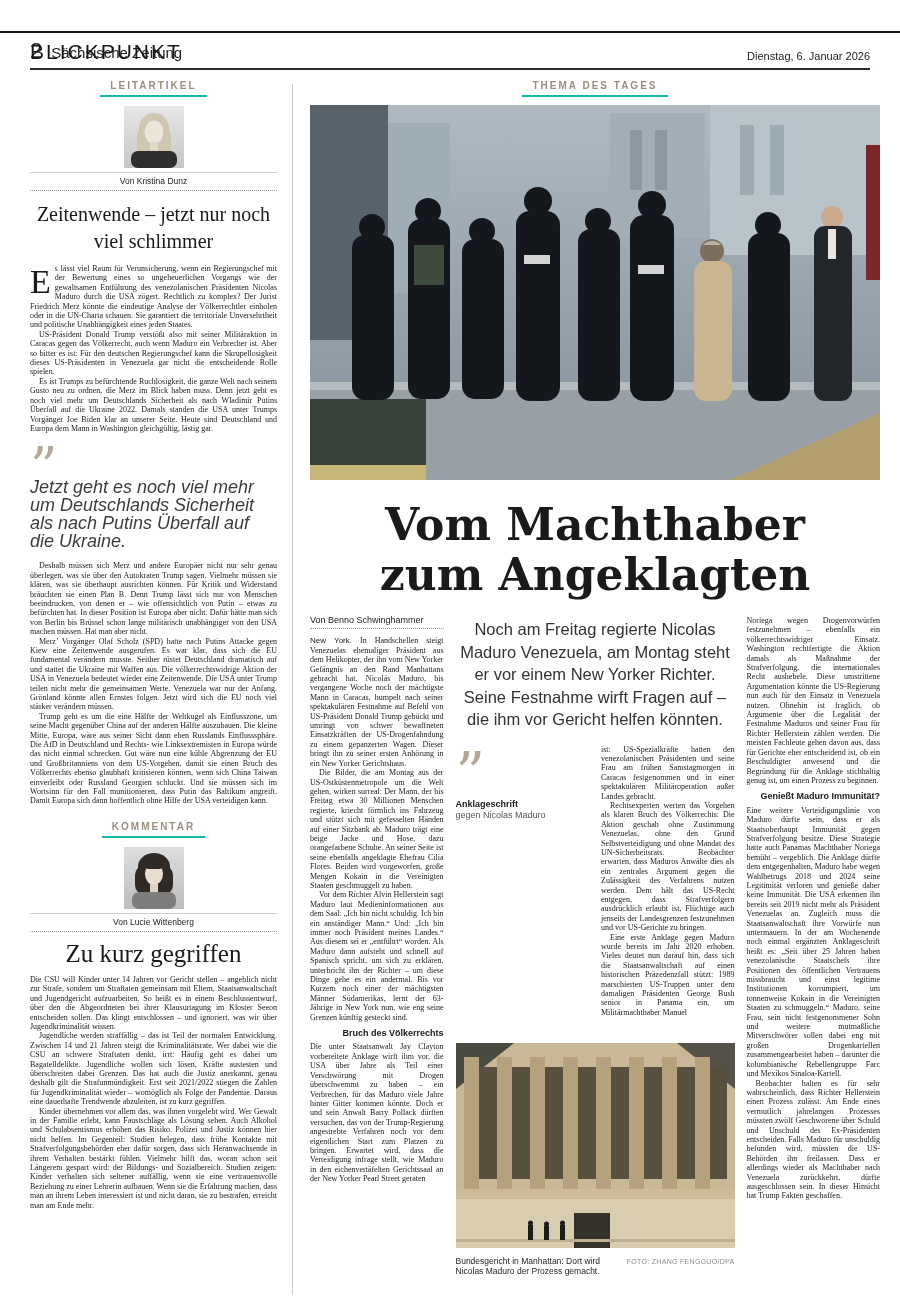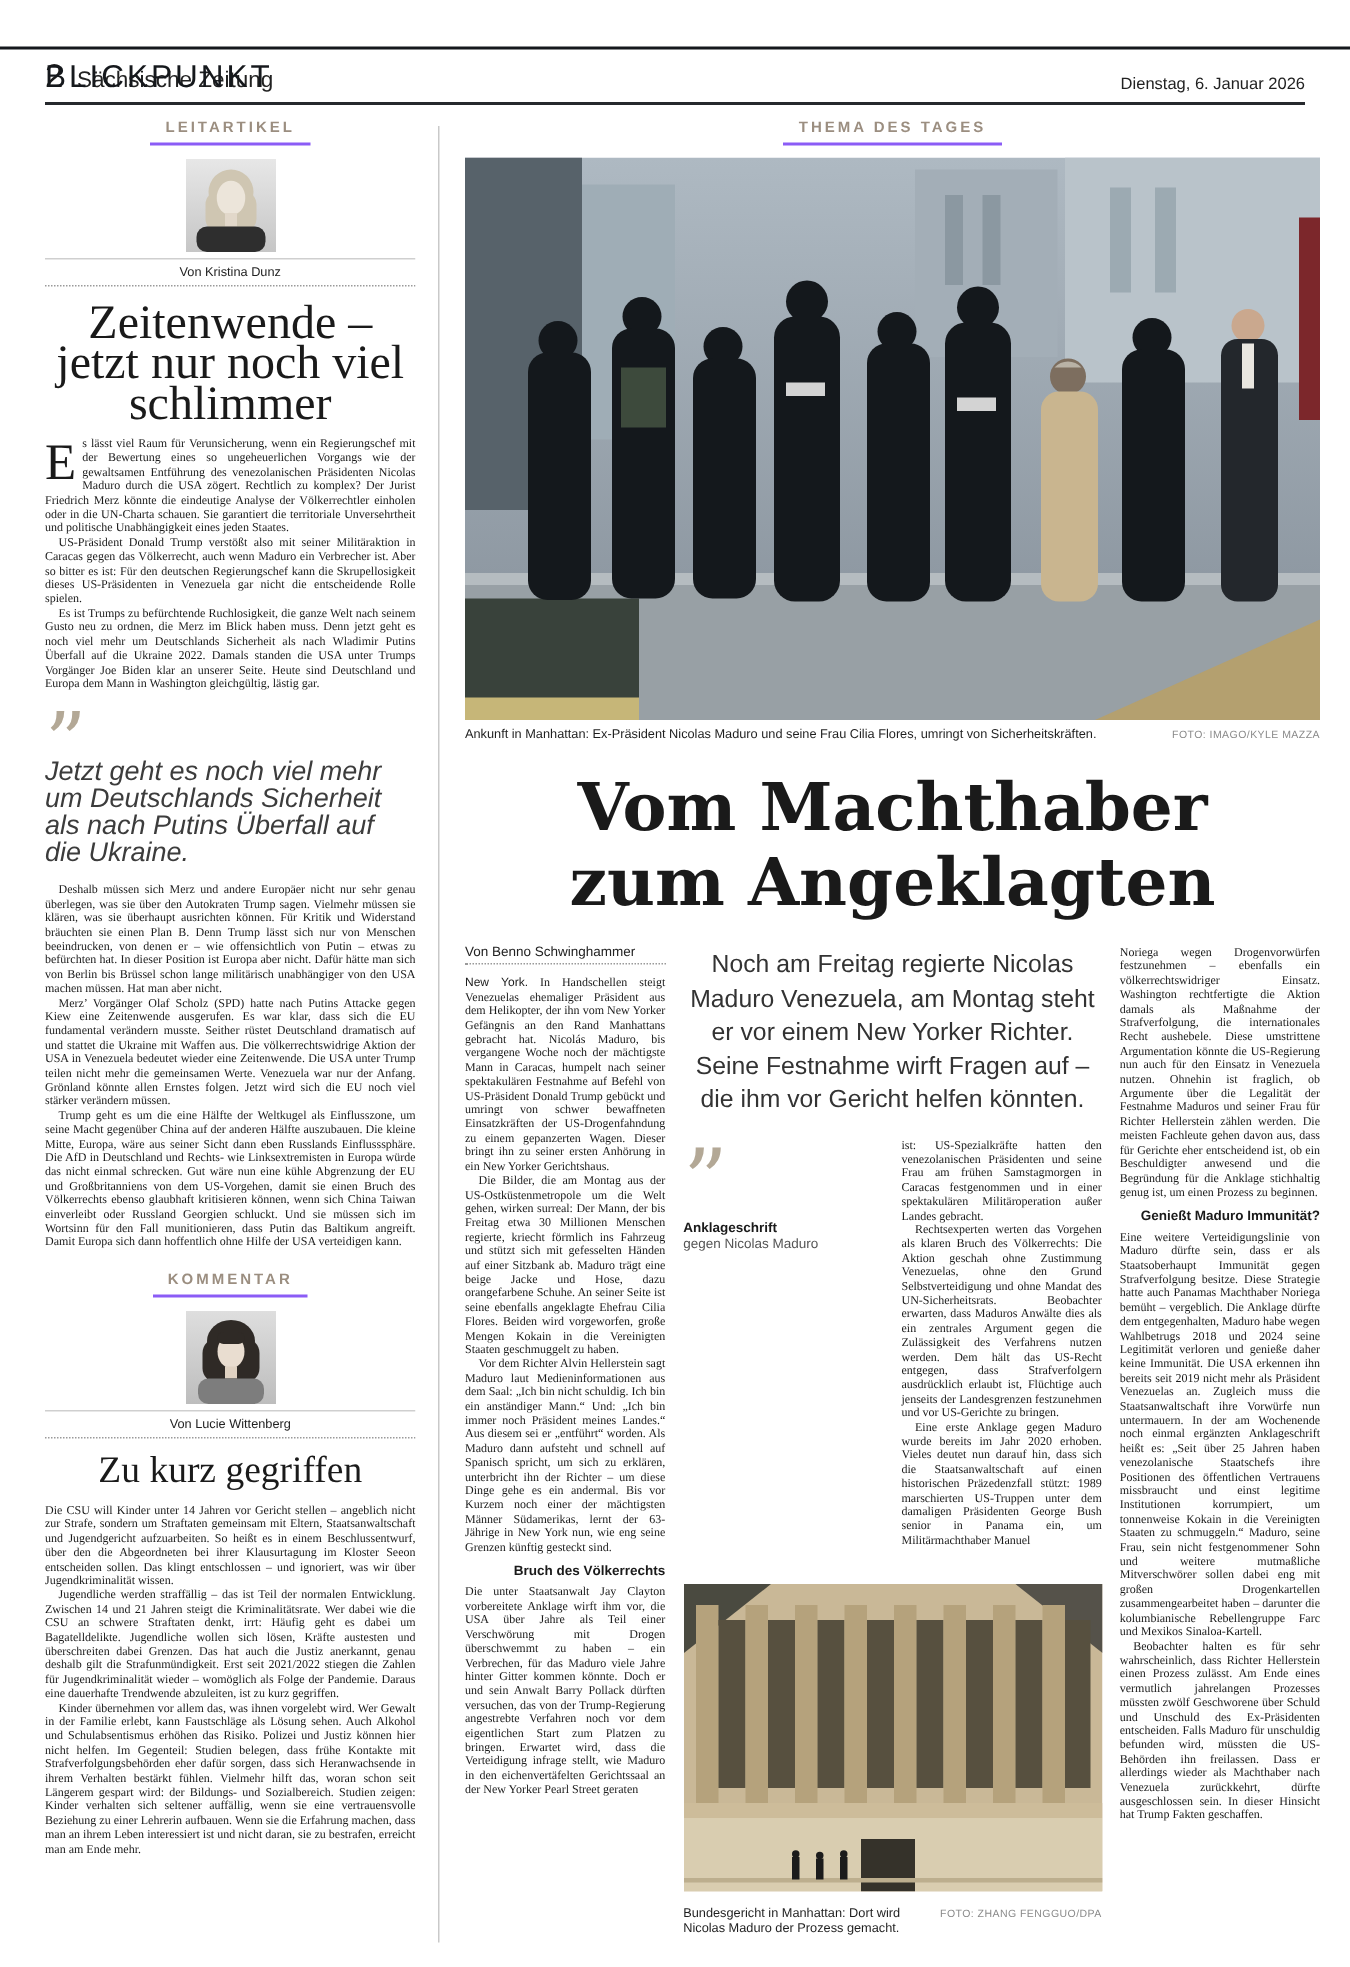--- a/index.html
+++ b/index.html
@@ -12,28 +12,28 @@
   .pagenum{font-family:"Liberation Sans",sans-serif;font-size:22px;font-weight:400;}
   .papername{font-family:"Liberation Sans",sans-serif;font-size:15px;color:#222;}
   .sectiontitle{position:absolute;left:0;right:0;bottom:2px;text-align:left;
     font-family:"Liberation Sans",sans-serif;font-size:21px;letter-spacing:2px;color:#15181c;}
   .dateline{position:absolute;right:0;bottom:4px;font-family:"Liberation Sans",sans-serif;font-size:11px;color:#222;}
   .headrule{position:absolute;left:30px;right:30px;top:68px;height:2px;background:#26292d;}
   .vrule{position:absolute;left:292px;top:84px;bottom:16px;width:1px;background:#c9c9c9;}
   
   .kicker{text-align:center;font-family:"Liberation Sans",sans-serif;font-size:10px;font-weight:bold;
           letter-spacing:2px;color:#9b8e80;}
-  .kicker span{display:inline-block;padding:0 10px 4px;border-bottom:2px solid #8b5cf6;}
+  .kicker span{display:inline-block;padding:0 10px 4px;border-bottom:2px solid #14b8a6;}
   
   .leftcol{position:absolute;left:30px;top:80px;width:247px;height:1215px;overflow:hidden;}
   .authorphoto{display:block;margin:9px auto 0;}
   .bylinebox{margin-top:4px;border-top:1px solid #cfcfcf;border-bottom:1px dotted #9a9a9a;
              padding:3px 0 4px;text-align:center;
              font-family:"Liberation Sans",sans-serif;font-size:8.5px;color:#222;}
-  .h-left{font-weight:400;font-size:32px;line-height:27px;text-align:center;margin:10px 0 9px;}
+  .h-left{font-weight:400;font-size:20px;line-height:27px;text-align:center;margin:10px 0 9px;}
   .h-left2{font-weight:400;font-size:25px;line-height:28px;text-align:center;margin:8px 0 7px;}
   .bodytext p{font-size:8px;line-height:9.4px;text-align:justify;margin:0;}
   .ind{text-indent:9px;}
   .dc{float:left;font-size:34px;line-height:30px;padding:3px 4px 0 0;}
   .lquote{margin:13px 0 11px;font-family:"Liberation Sans",sans-serif;}
   .qmark{display:block;height:32px;font-family:"DejaVu Serif",serif;font-size:54px;line-height:44px;color:#b3a896;}
   .lquote .qtext{font-size:18px;line-height:18px;color:#3c3c3c;font-style:italic;}
   .kicker.second{margin-top:15px;}
   
   .rightcol{position:absolute;left:310px;top:80px;width:570px;height:1220px;overflow:hidden;}
@@ -205,24 +205,20 @@
       <rect x="328" y="160" width="26" height="9" fill="#e8e8e8" opacity="0.9"></rect>
 
       <circle cx="402" cy="146" r="12" fill="#7d6e5f"></circle>
       <path d="M393 140 a12 12 0 0 1 18 0 z" fill="#b9b2a6"></path>
       <rect x="384" y="156" width="38" height="140" rx="12" fill="#c9b58f"></rect>
 
       <circle cx="522" cy="112" r="11" fill="#caa88e"></circle>
       <rect x="504" y="121" width="38" height="175" rx="11" fill="#23272c"></rect>
       <rect x="518" y="124" width="8" height="30" fill="#e9e6e0"></rect>
     </svg>
-    <div class="cap-row">
-      <span class="cap">Ankunft in Manhattan: Ex-Präsident Nicolas Maduro und seine Frau Cilia Flores, umringt von Sicherheitskräften.</span>
-      <span class="credit">FOTO: IMAGO/KYLE MAZZA</span>
-    </div>
 
     <h1 class="h-main">Vom Machthaber zum Angeklagten</h1>
 
     <section class="article-grid">
       <div class="colx col1">
         <div class="byline2">Von Benno Schwinghammer</div>
         <p><b class="loc">New York.</b> <span>In Handschellen steigt Venezuelas ehemaliger Präsident aus dem Helikopter, der ihn vom New Yorker Gefängnis an den Rand Manhattans gebracht hat. Nicolás Maduro, bis vergangene Woche noch der mächtigste Mann in Caracas, humpelt nach seiner spektakulären Festnahme auf Befehl von US-Präsident Donald Trump gebückt und umringt von schwer bewaffneten Einsatzkräften der US-Drogenfahndung zu einem gepanzerten Wagen. Dieser bringt ihn zu seiner ersten Anhörung in ein New Yorker Gerichtshaus.</span></p>
         <p class="ind">Die Bilder, die am Montag aus der US-Ostküstenmetropole um die Welt gehen, wirken surreal: Der Mann, der bis Freitag etwa 30 Millionen Menschen regierte, kriecht förmlich ins Fahrzeug und stützt sich mit gefesselten Händen auf einer Sitzbank ab. Maduro trägt eine beige Jacke und Hose, dazu orangefarbene Schuhe. An seiner Seite ist seine ebenfalls angeklagte Ehefrau Cilia Flores. Beiden wird vorgeworfen, große Mengen Kokain in die Vereinigten Staaten geschmuggelt zu haben.</p>
         <p class="ind">Vor dem Richter Alvin Hellerstein sagt Maduro laut Medieninformationen aus dem Saal: „Ich bin nicht schuldig. Ich bin ein anständiger Mann.“ Und: „Ich bin immer noch Präsident meines Landes.“ Aus diesem sei er „entführt“ worden. Als Maduro dann aufsteht und schnell auf Spanisch spricht, um sich zu erklären, unterbricht ihn der Richter – um diese Dinge gehe es ein andermal. Bis vor Kurzem noch einer der mächtigsten Männer Südamerikas, lernt der 63-Jährige in New York nun, wie eng seine Grenzen künftig gesteckt sind.</p>
         <h3 class="subhead">Bruch des Völkerrechts</h3>

